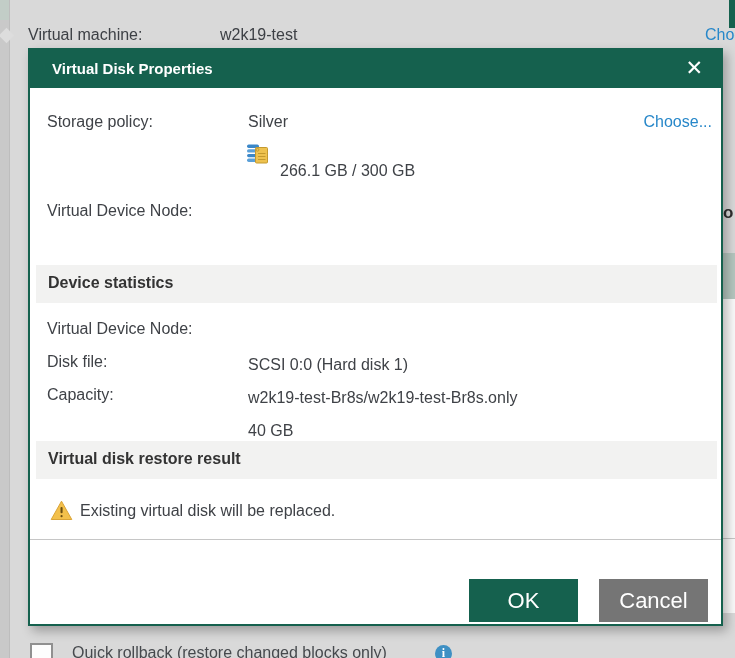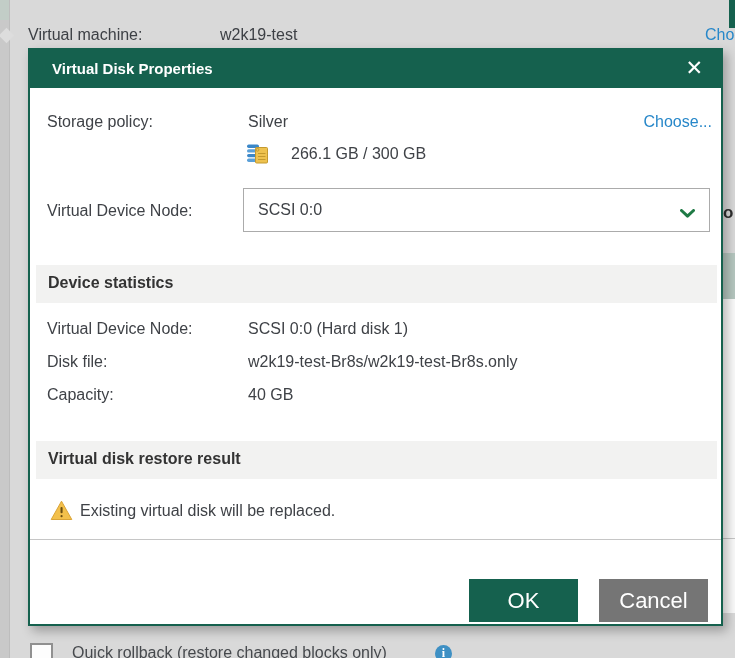--- a/index.html
+++ b/index.html
@@ -40,37 +40,37 @@
   .modal-close{position:absolute;right:12px;top:0;height:38px;line-height:36px;color:#fff;font-size:21px;font-weight:700;cursor:pointer;padding:0 6px;}
 
   .lbl{color:#3f4247;}
   .val{color:#3f4247;}
   .link{color:#2787c9;cursor:pointer;}
 
   .sp-label{left:17px;top:63px;}
   .sp-value{left:218px;top:63px;}
   .sp-choose{right:9px;top:63px;}
   .sp-icon{left:216px;top:91px;width:24px;height:24px;}
-  .sp-usage{left:250px;top:95px;margin-left:11px;}
+  .sp-usage{left:250px;top:112px;}
 
   .vdn-label{left:17px;top:152px;}
   .selectbox{
     left:213px;top:138px;width:467px;height:44px;background:#fff;
     border:1px solid #ababab;box-sizing:border-box;cursor:pointer;
   }
   .selectbox .sel-text{position:absolute;left:14px;top:0;height:42px;line-height:42px;}
   .selectbox .sel-chevron{position:absolute;right:14px;top:16px;}
 
   .band{left:6px;right:4px;height:38px;background:#f2f2f1;}
   .band span{position:absolute;left:12px;top:9px;font-weight:700;color:#333;}
   .band1{top:215px;}
   .band2{top:391px;}
 
   .stat-label{left:17px;}
-  .stat-value{left:218px;}
+  .stat-value{left:218px;margin-top:36px;}
   .row1{top:270px;} .row2{top:303px;} .row3{top:336px;}
 
   .warn-icon{left:20px;top:450px;width:23px;height:21px;}
   .warn-text{left:50px;top:452px;}
 
   .footer-divider{left:0;right:0;top:489px;height:1px;background:#c6c6c6;}
 
   .btn{top:529px;width:109px;height:43px;color:#fff;font-size:22px;text-align:center;line-height:43px;cursor:pointer;}
   .btn-ok{left:439px;background:#15614e;}
   .btn-cancel{left:569px;background:#757575;}
@@ -118,28 +118,20 @@
         <rect x="9.5" y="6.5" width="12" height="15.5" rx="1" fill="#eec24f" stroke="#c49a2f"></rect>
         <circle cx="11.5" cy="8.8" r="1.4" fill="none" stroke="#c49a2f"></circle>
         <line x1="12" y1="12.5" x2="19.5" y2="12.5" stroke="#c49a2f"></line>
         <line x1="12" y1="15.5" x2="19.5" y2="15.5" stroke="#c49a2f"></line>
         <line x1="12" y1="18.5" x2="19.5" y2="18.5" stroke="#c49a2f"></line>
       </svg>
     </span>
     <div class="abs val sp-usage">266.1 GB / 300 GB</div>
 
     <div class="abs lbl vdn-label">Virtual Device Node:</div>
-    <div class="abs selectbox">
-      <span class="sel-text">SCSI 0:0</span>
-      <span class="sel-chevron">
-        <svg width="15" height="10" viewBox="0 0 15 10">
-          <polyline points="1.5,1.5 7.5,7.2 13.5,1.5" fill="none" stroke="#1f7a45" stroke-width="3" stroke-linecap="round" stroke-linejoin="round"></polyline>
-        </svg>
-      </span>
-    </div>
 
     <div class="abs band band1">
       <span>Device statistics</span>
     </div>
     <div class="abs lbl stat-label row1">Virtual Device Node:</div>
     <div class="abs val stat-value row1">SCSI 0:0 (Hard disk 1)</div>
     <div class="abs lbl stat-label row2">Disk file:</div>
     <div class="abs val stat-value row2">w2k19-test-Br8s/w2k19-test-Br8s.only</div>
     <div class="abs lbl stat-label row3">Capacity:</div>
     <div class="abs val stat-value row3">40 GB</div>

